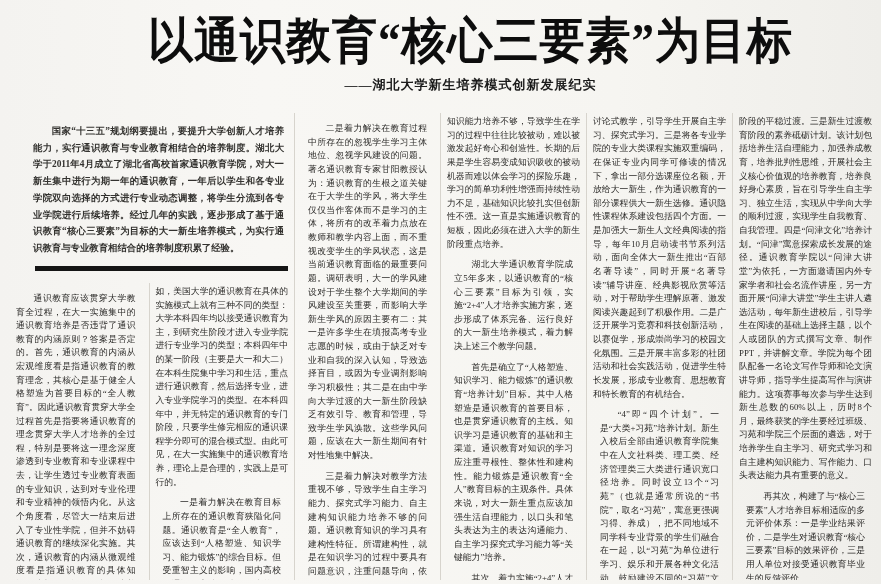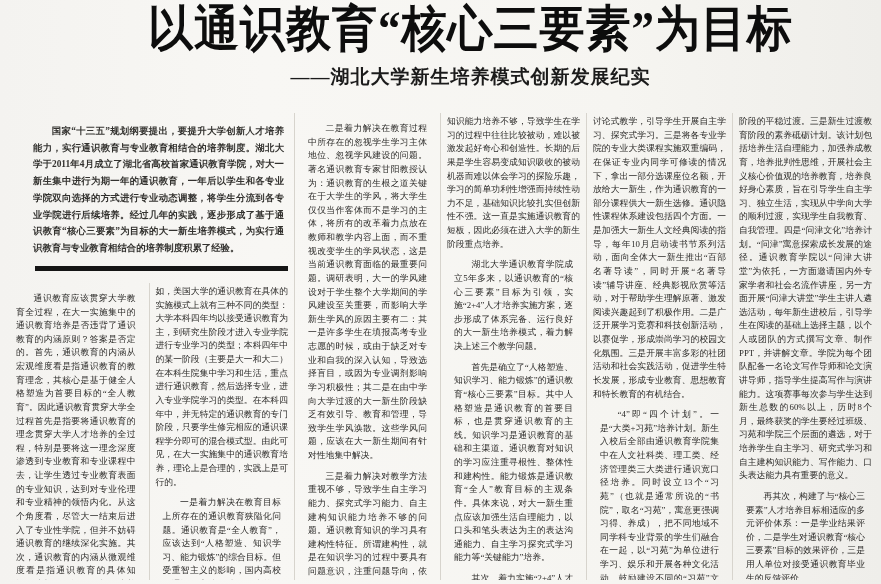--- a/index.html
+++ b/index.html
@@ -8,31 +8,31 @@
     background:#f6f5f2;
     font-family:"Liberation Serif","DejaVu Serif",serif;
     color:#262524;
   }
   .page{
     position:relative;width:881px;height:584px;
     background:linear-gradient(90deg,#f4f3f0 0%,#f8f7f4 30%,#f6f5f1 70%,#efeeea 100%);
   }
   
   .masthead{
-    height:112px;text-align:center;padding-top:4px;box-sizing:border-box;
+    height:112px;text-align:center;padding-top:16px;box-sizing:border-box;
     padding-left:60px;
   }
   .headline{
     margin:0;font-size:45px;line-height:1.15;font-weight:900;color:#0d0d0d;
     letter-spacing:1px;
     font-family:"Liberation Serif","DejaVu Serif",serif;
     transform:scaleY(1.08);
   }
   .subtitle{
-    margin:8px 0 0 0;font-size:19px;font-weight:700;color:#1b1b1b;letter-spacing:1px;
+    margin:8px 0 0 0;font-size:13px;font-weight:700;color:#1b1b1b;letter-spacing:1px;
   }
   
   .content{
     position:absolute;top:113px;left:3px;right:3px;bottom:4px;
     display:flex;align-items:stretch;
   }
   .col{
     box-sizing:border-box;padding:2px 6px 0 6px;overflow:hidden;
     font-size:8.8px;line-height:1.55;text-align:justify;color:#2b2a28;
   }
@@ -85,21 +85,21 @@
     </div>
 
     <div class="col single divided">
       <p class="para">二是着力解决在教育过程中所存在的忽视学生学习主体地位、忽视学风建设的问题。著名通识教育专家甘阳教授认为：通识教育的生根之道关键在于大学生的学风，将大学生仅仅当作客体而不是学习的主体，将所有的改革着力点放在教师和教学内容上面，而不重视改变学生的学风状态，这是当前通识教育面临的最重要问题。调研表明，大一的学风建设对于学生整个大学期间的学风建设至关重要，而影响大学新生学风的原因主要有二：其一是许多学生在填报高考专业志愿的时候，或由于缺乏对专业和自我的深入认知，导致选择盲目，或因为专业调剂影响学习积极性；其二是在由中学向大学过渡的大一新生阶段缺乏有效引导、教育和管理，导致学生学风涣散。这些学风问题，应该在大一新生期间有针对性地集中解决。</p>
       <p class="para">三是着力解决对教学方法重视不够，导致学生自主学习能力、探究式学习能力、自主建构知识能力培养不够的问题。通识教育知识的学习具有建构性特征。所谓建构性，就是在知识学习的过程中要具有问题意识，注重问题导向，依据问题的解决路径逻辑地拓宽知识学习的领域，从而建构更加合理的知识结构。这要求在教育方法上多采用讨论式、启发式教学。但现有通识教育的讨论与实践，主要关注的都是通识教育的内容组织形式，即：通识教育应该涵盖哪些知识领域？应该设置哪些课程？由于对教学方法重视不够，学生的自主学习能力、探究式学习能力、自主建构</p>
     </div>
 
     <div class="col single divided">
       <p class="cont">知识能力培养不够，导致学生在学习的过程中往往比较被动，难以被激发起好奇心和创造性。长期的后果是学生容易变成知识吸收的被动机器而难以体会学习的探险乐趣，学习的简单功利性增强而持续性动力不足，基础知识比较扎实但创新性不强。这一直是实施通识教育的短板，因此必须在进入大学的新生阶段重点培养。</p>
       <p class="para">湖北大学通识教育学院成立5年多来，以通识教育的“核心三要素”目标为引领，实施“2+4”人才培养实施方案，逐步形成了体系完备、运行良好的大一新生培养模式，着力解决上述三个教学问题。</p>
-      <p class="para">首先是确立了“人格塑造、知识学习、能力锻炼”的通识教育“核心三要素”目标。其中人格塑造是通识教育的首要目标，也是贯穿通识教育的主线。知识学习是通识教育的基础和主渠道。通识教育对知识的学习应注重寻根性、整体性和建构性。能力锻炼是通识教育“全人”教育目标的主观条件。具体来说，对大一新生重点应该加强生活自理能力，以口头和笔头表达为主的表达沟通能力、自主学习探究式学习能力等“关键能力”培养。</p>
+      <p class="para">首先是确立了“人格塑造、知识学习、能力锻炼”的通识教育“培养计划”目标。其中人格塑造是通识教育的首要目标，也是贯穿通识教育的主线。知识学习是通识教育的基础和主渠道。通识教育对知识的学习应注重寻根性、整体性和建构性。能力锻炼是通识教育“全人”教育目标的主观条件。具体来说，对大一新生重点应该加强生活自理能力，以口头和笔头表达为主的表达沟通能力、自主学习探究式学习能力等“关键能力”培养。</p>
       <p class="para">其次，着力实施“2+4”人才培养实施方案。</p>
       <p class="para">“2”即“两个工程”——通识显性课程体系和隐性课程体系建设工程。显性课程体系包括三个方面：一是构建了以大一新生为主要授课对象的通识大类平台课，涵盖人文科学类、社会科学类、自然科学类、综合类“四大模块”近200门。二是从通识大类平台课中遴选部分课程作为核心通识课程重点建设，按照大班教学、小班讨论、助教指导的方式开展</p>
     </div>
 
     <div class="col single divided">
       <p class="cont">讨论式教学，引导学生开展自主学习、探究式学习。三是将各专业学院的专业大类课程实施双重编码，在保证专业内同学可修读的情况下，拿出一部分选课座位名额，开放给大一新生，作为通识教育的一部分课程供大一新生选修。通识隐性课程体系建设包括四个方面。一是加强大一新生人文经典阅读的指导，每年10月启动读书节系列活动，面向全体大一新生推出“百部名著导读”，同时开展“名著导读”辅导讲座、经典影视欣赏等活动，对于帮助学生理解原著、激发阅读兴趣起到了积极作用。二是广泛开展学习竞赛和科技创新活动，以赛促学，形成崇尚学习的校园文化氛围。三是开展丰富多彩的社团活动和社会实践活动，促进学生特长发展，形成专业教育、思想教育和特长教育的有机结合。</p>
       <p class="para">“4”即“四个计划”。一是“大类+习苑”培养计划。新生入校后全部由通识教育学院集中在人文社科类、理工类、经济管理类三大类进行通识宽口径培养。同时设立13个“习苑”（也就是通常所说的“书院”，取名“习苑”，寓意更强调习得、养成），把不同地域不同学科专业背景的学生们融合在一起，以“习苑”为单位进行学习、娱乐和开展各种文化活动，鼓励建设不同的“习苑”文化。“大类+习苑”培养计划有效淡化了学生的专业概念，对于拓宽学生视野，消除通识教育的体制机制障碍起到了促进作用。二是学业指导计划。建立多维学业指导体系，通过专家集中指导、“问诊”式指导、朋辈成长辅导、影子班主任指导、院领导联系习苑等方式，帮助学生认识大学、认识自我，以顺利实现从中学向大学、从通识教育阶段向本科高年级</p>
     </div>
 
     <div class="col single divided">

